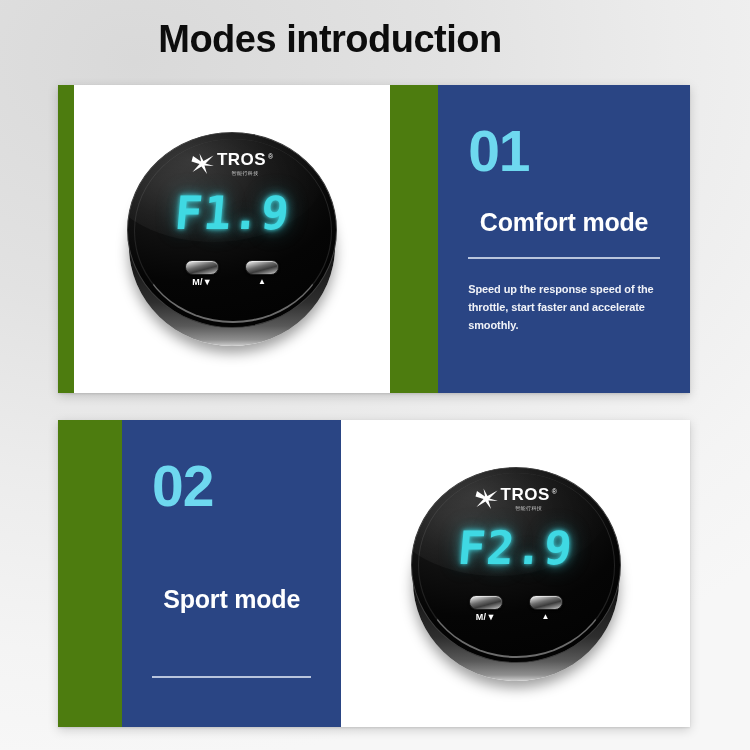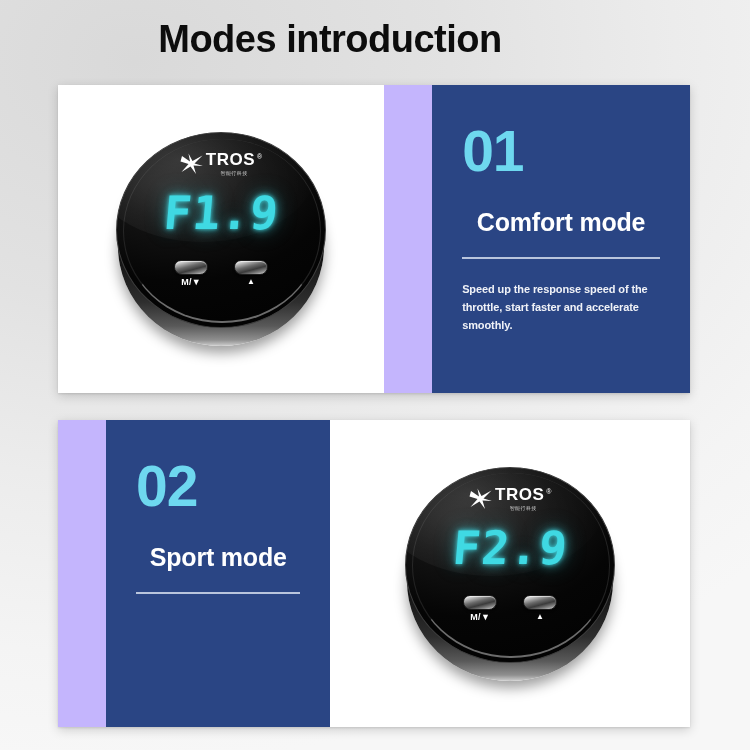--- a/index.html
+++ b/index.html
@@ -27,24 +27,25 @@
     font-size: 38px;
     font-weight: bold;
     letter-spacing: -0.5px;
     color: #0d0d0d;
     font-family: "Liberation Sans", sans-serif;
   }
 
   
   .card {
     position: absolute;
-    background: #c4b5fd;
+    background: #4d7c0f;
     box-shadow: 0 3px 10px rgba(0,0,0,0.17), 0 1px 2px rgba(0,0,0,0.10);
     display: flex;
     overflow: hidden;
+    padding-left: 16px;
   }
   .card-1 { left: 58px; top: 85px;  width: 632px; height: 308px; }
   .card-2 { left: 58px; top: 420px; width: 632px; height: 307px; }
 
   .half-white {
     background: #ffffff;
     position: relative;
     display: flex;
     align-items: center;
     justify-content: center;
@@ -54,21 +55,21 @@
     position: relative;
     padding: 28px 30px 22px 30px;
     display: flex;
     flex-direction: column;
     justify-content: flex-start;
     margin-left: 48px;
   }
 
   .card-1 .half-white { width: 356px; }
   .card-1 .half-blue  { width: 276px; }
-  .card-2 .half-blue  { width: 226px; }
+  .card-2 .half-blue  { width: 226px; gap: 42px; }
   .card-2 .half-white { width: 363px; }
 
   
   .mode-number {
     font-size: 57px;
     font-weight: bold;
     color: #6ed8ef;
     line-height: 1;
     letter-spacing: -1px;
     margin-top: 10px;

